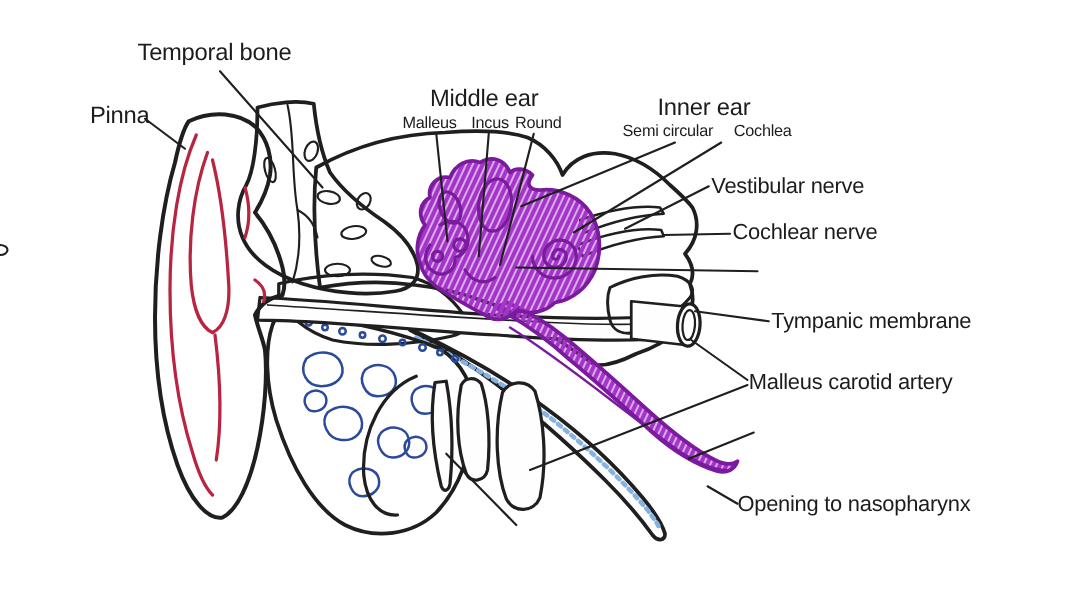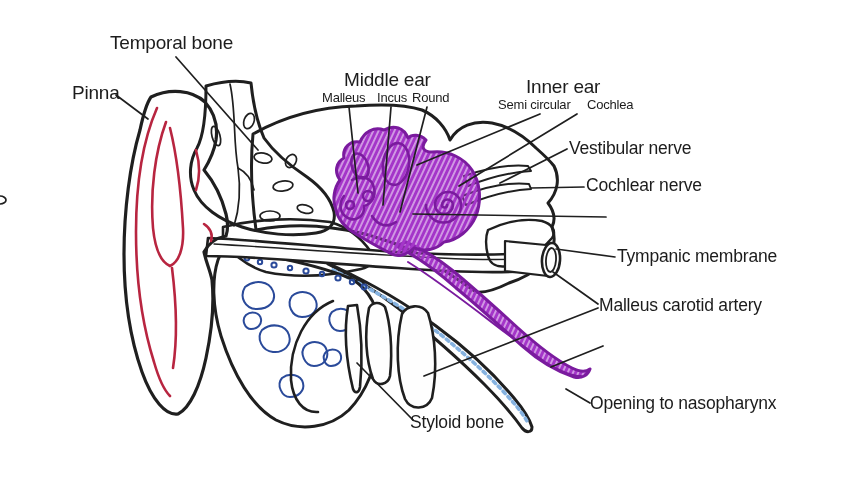--- a/index.html
+++ b/index.html
@@ -246,14 +246,13 @@
   <div class="lbl sub" style="left:377px;top:91px">Incus</div>
   <div class="lbl sub" style="left:412px;top:91px">Round</div>
   <div class="lbl big" style="left:526px;top:77px">Inner ear</div>
   <div class="lbl sub" style="left:498px;top:98px">Semi circular</div>
   <div class="lbl sub" style="left:587px;top:98px">Cochlea</div>
   <div class="lbl mid" style="left:569px;top:139px">Vestibular nerve</div>
   <div class="lbl mid" style="left:586px;top:176px">Cochlear nerve</div>
   <div class="lbl mid" style="left:617px;top:247px">Tympanic membrane</div>
   <div class="lbl mid" style="left:599px;top:296px">Malleus carotid artery</div>
   <div class="lbl mid" style="left:590px;top:394px">Opening to nasopharynx</div>
-  <div class="lbl mid" style="left:410px;top:413px">Styloid bone</div>
 </div>
 
 </body></html>

